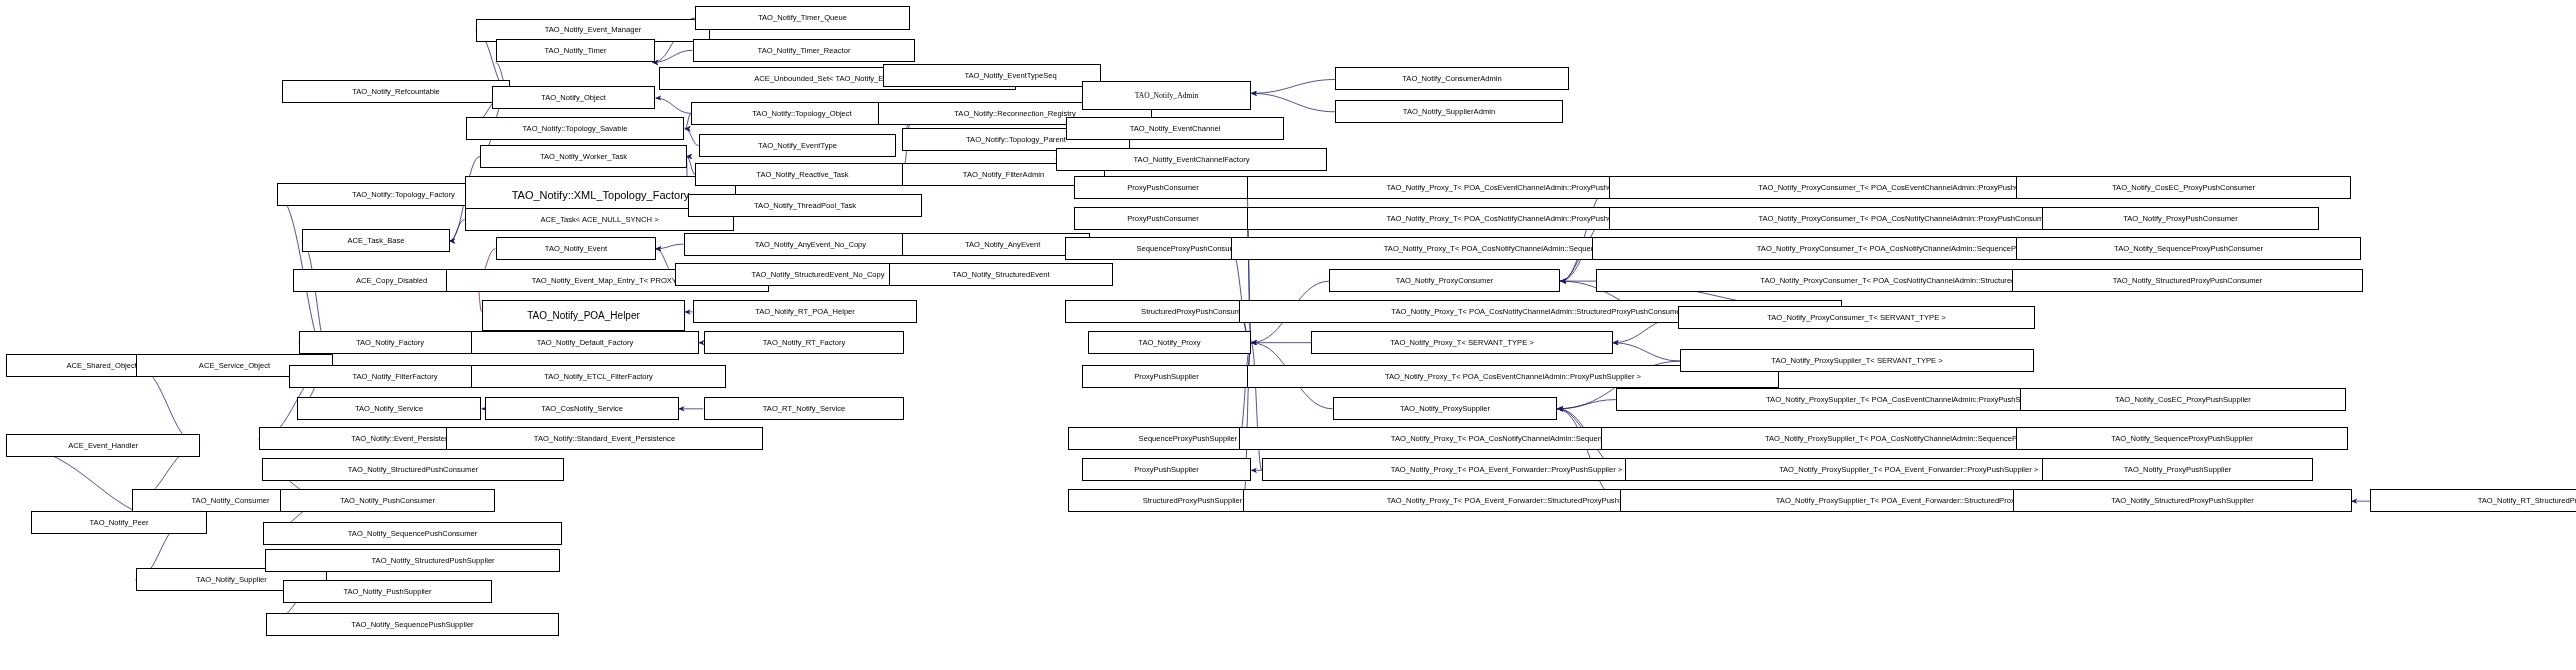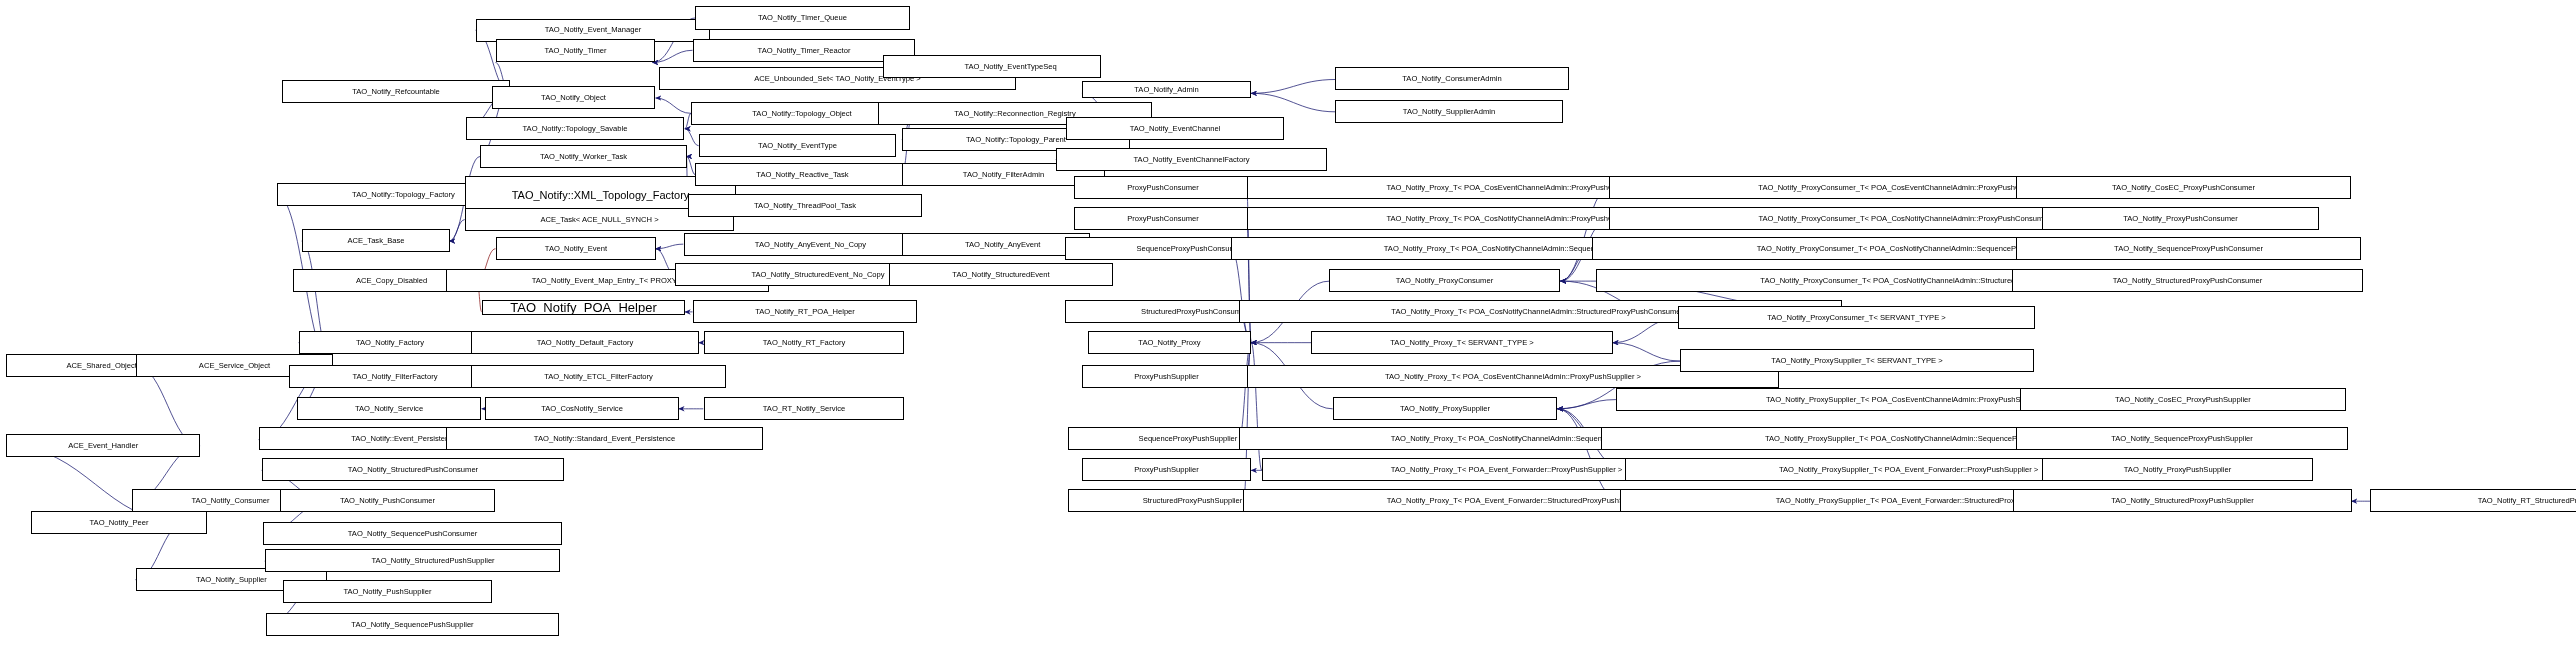--- a/index.html
+++ b/index.html
@@ -146,21 +146,21 @@
       <div class="node" style="left: 136px; top: 568px; width: 191px; height: 23.4px; font-size: 7.6px;">TAO_Notify_Supplier</div>
       <div class="node" style="left: 476px; top: 18.6px; width: 234px; height: 23.4px; font-size: 7.6px;">TAO_Notify_Event_Manager</div>
       <div class="node" style="left: 496px; top: 39px; width: 159px; height: 23.4px; font-size: 7.6px;">TAO_Notify_Timer</div>
       <div class="node" style="left: 492px; top: 86px; width: 163px; height: 23.4px; font-size: 7.6px;">TAO_Notify_Object</div>
       <div class="node" style="left: 466px; top: 117px; width: 218px; height: 23.4px; font-size: 7.6px;">TAO_Notify::Topology_Savable</div>
       <div class="node" style="left: 480px; top: 145px; width: 207px; height: 23.4px; font-size: 7.6px;">TAO_Notify_Worker_Task</div>
       <div class="node" style="left: 465px; top: 176px; width: 271px; height: 38px; font-size: 11px;">TAO_Notify::XML_Topology_Factory</div>
       <div class="node" style="left: 465px; top: 208px; width: 269px; height: 23.4px; font-size: 7.6px;">ACE_Task&lt; ACE_NULL_SYNCH &gt;</div>
       <div class="node" style="left: 496px; top: 237px; width: 160px; height: 23.4px; font-size: 7.6px;">TAO_Notify_Event</div>
       <div class="node" style="left: 446px; top: 269px; width: 323px; height: 23.4px; font-size: 7.6px;">TAO_Notify_Event_Map_Entry_T&lt; PROXY &gt;</div>
-      <div class="node" style="left: 482px; top: 300px; width: 203px; height: 15px; font-size: 13px;">TAO_Notify_POA_Helper</div>
+      <div class="node" style="left: 482px; top: 300px; width: 203px; height: 31px; font-size: 10px;">TAO_Notify_POA_Helper</div>
       <div class="node" style="left: 471px; top: 331px; width: 228px; height: 23.4px; font-size: 7.6px;">TAO_Notify_Default_Factory</div>
       <div class="node" style="left: 471px; top: 365px; width: 255px; height: 23.4px; font-size: 7.6px;">TAO_Notify_ETCL_FilterFactory</div>
       <div class="node" style="left: 485px; top: 397px; width: 194px; height: 23.4px; font-size: 7.6px;">TAO_CosNotify_Service</div>
       <div class="node" style="left: 446px; top: 427px; width: 317px; height: 23.4px; font-size: 7.6px;">TAO_Notify::Standard_Event_Persistence</div>
       <div class="node" style="left: 262px; top: 458px; width: 302px; height: 23.4px; font-size: 7.6px;">TAO_Notify_StructuredPushConsumer</div>
       <div class="node" style="left: 280px; top: 489px; width: 215px; height: 23.4px; font-size: 7.6px;">TAO_Notify_PushConsumer</div>
       <div class="node" style="left: 263px; top: 522px; width: 299px; height: 23.4px; font-size: 7.6px;">TAO_Notify_SequencePushConsumer</div>
       <div class="node" style="left: 265px; top: 549px; width: 295px; height: 23.4px; font-size: 7.6px; padding-left: 44px;">TAO_Notify_StructuredPushSupplier</div>
       <div class="node" style="left: 283px; top: 580px; width: 209px; height: 23.4px; font-size: 7.6px;">TAO_Notify_PushSupplier</div>
       <div class="node" style="left: 266px; top: 613px; width: 293px; height: 23.4px; font-size: 7.6px;">TAO_Notify_SequencePushSupplier</div>
@@ -169,27 +169,27 @@
       <div class="node" style="left: 659px; top: 67px; width: 357px; height: 23.4px; font-size: 7.6px;">ACE_Unbounded_Set&lt; TAO_Notify_EventType &gt;</div>
       <div class="node" style="left: 691px; top: 102px; width: 222px; height: 23.4px; font-size: 7.6px;">TAO_Notify::Topology_Object</div>
       <div class="node" style="left: 699px; top: 134px; width: 197px; height: 23.4px; font-size: 7.6px;">TAO_Notify_EventType</div>
       <div class="node" style="left: 695px; top: 163px; width: 215px; height: 23.4px; font-size: 7.6px;">TAO_Notify_Reactive_Task</div>
       <div class="node" style="left: 688px; top: 194px; width: 234px; height: 23.4px; font-size: 7.6px;">TAO_Notify_ThreadPool_Task</div>
       <div class="node" style="left: 684px; top: 233px; width: 253px; height: 23.4px; font-size: 7.6px;">TAO_Notify_AnyEvent_No_Copy</div>
       <div class="node" style="left: 675px; top: 263px; width: 286px; height: 23.4px; font-size: 7.6px;">TAO_Notify_StructuredEvent_No_Copy</div>
       <div class="node" style="left: 693px; top: 300px; width: 224px; height: 23.4px; font-size: 7.6px; text-align: center;">TAO_Notify_RT_POA_Helper</div>
       <div class="node" style="left: 704px; top: 331px; width: 200px; height: 23.4px; font-size: 7.6px;">TAO_Notify_RT_Factory</div>
       <div class="node" style="left: 704px; top: 397px; width: 200px; height: 23.4px; font-size: 7.6px;">TAO_RT_Notify_Service</div>
-      <div class="node" style="left: 883px; top: 55px; width: 218px; height: 23.4px; font-size: 7.6px; padding-left: 40px;">TAO_Notify_EventTypeSeq</div>
+      <div class="node" style="left: 883px; top: 64px; width: 218px; height: 23.4px; font-size: 7.6px; padding-left: 40px;">TAO_Notify_EventTypeSeq</div>
       <div class="node" style="left: 878px; top: 102px; width: 274px; height: 23.4px; font-size: 7.6px;">TAO_Notify::Reconnection_Registry</div>
       <div class="node" style="left: 902px; top: 128px; width: 228px; height: 23.4px; font-size: 7.6px;">TAO_Notify::Topology_Parent</div>
       <div class="node" style="left: 902px; top: 163px; width: 203px; height: 23.4px; font-size: 7.6px;">TAO_Notify_FilterAdmin</div>
       <div class="node" style="left: 902px; top: 233px; width: 188px; height: 23.4px; font-size: 7.6px; padding-left: 16px;">TAO_Notify_AnyEvent</div>
       <div class="node" style="left: 889px; top: 263px; width: 224px; height: 23.4px; font-size: 7.6px;">TAO_Notify_StructuredEvent</div>
-      <div class="node" style="left: 1082px; top: 81px; width: 169px; height: 17px; font-size: 7.6px;">TAO_Notify_Admin</div>
+      <div class="node" style="left: 1082px; top: 81px; width: 169px; height: 29px; font-size: 7.6px; font-family: Liberation Serif, serif;">TAO_Notify_Admin</div>
       <div class="node" style="left: 1066px; top: 117px; width: 218px; height: 23.4px; font-size: 7.6px;">TAO_Notify_EventChannel</div>
       <div class="node" style="left: 1056px; top: 148px; width: 271px; height: 23.4px; font-size: 7.6px;">TAO_Notify_EventChannelFactory</div>
       <div class="node" style="left: 1335px; top: 67px; width: 234px; height: 23.4px; font-size: 7.6px;">TAO_Notify_ConsumerAdmin</div>
       <div class="node" style="left: 1335px; top: 100px; width: 228px; height: 23.4px; font-size: 7.6px;">TAO_Notify_SupplierAdmin</div>
       <div class="node" style="left: 1074px; top: 176px; width: 178px; height: 23.4px; font-size: 7.6px;">ProxyPushConsumer</div>
       <div class="node" style="left: 1074px; top: 207px; width: 178px; height: 23.4px; font-size: 7.6px;">ProxyPushConsumer</div>
       <div class="node" style="left: 1065px; top: 237px; width: 249px; height: 23.4px; font-size: 7.6px;">SequenceProxyPushConsumer</div>
       <div class="node" style="left: 1065px; top: 300px; width: 259px; height: 23.4px; font-size: 7.6px;">StructuredProxyPushConsumer</div>
       <div class="node" style="left: 1088px; top: 331px; width: 163px; height: 23.4px; font-size: 7.6px;">TAO_Notify_Proxy</div>
       <div class="node" style="left: 1082px; top: 365px; width: 169px; height: 23.4px; font-size: 7.6px;">ProxyPushSupplier</div>

